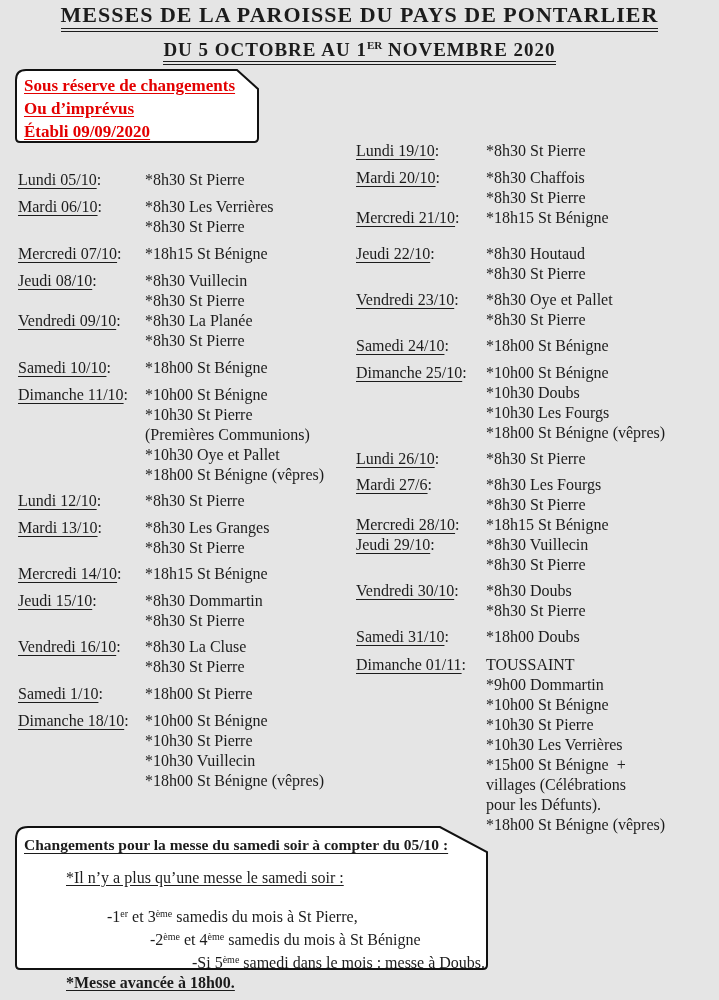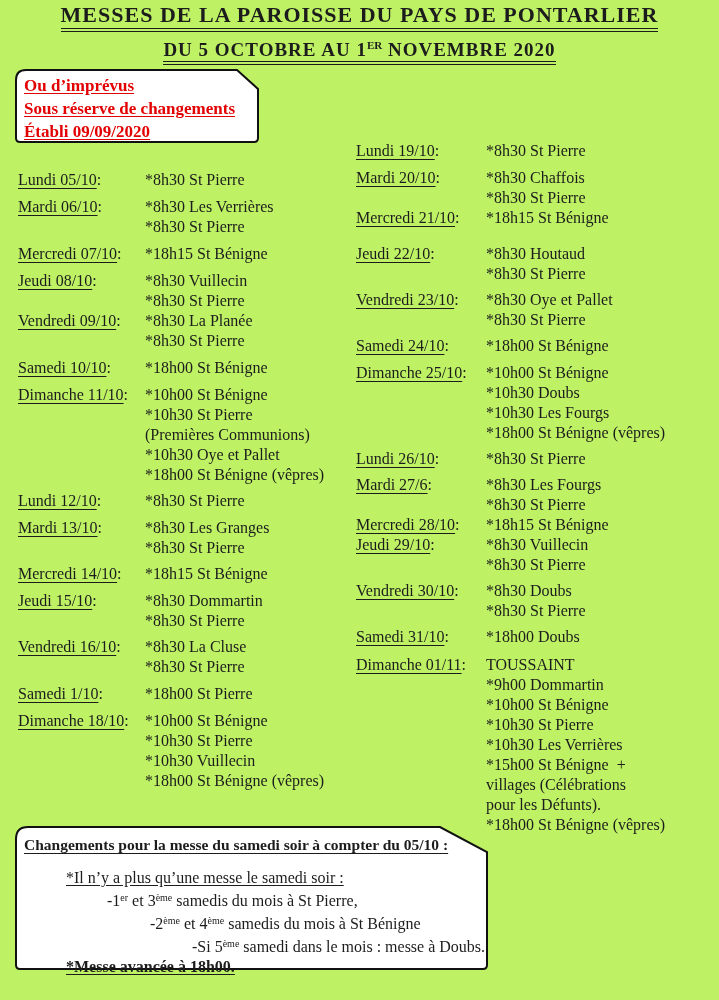--- a/index.html
+++ b/index.html
@@ -1,17 +1,17 @@
 <!DOCTYPE html>
 <html><head>
 <meta charset="utf-8">
 <style>
   html,body{margin:0;padding:0;background:#ffffff;}
   .page{
-    position:relative;width:719px;height:1000px;background:#bef264;overflow:hidden;
+    position:relative;width:719px;height:1000px;background:#e5e5e5;overflow:hidden;
     font-family:"Liberation Serif", serif;color:#1c1c1c;
   }
   
   .header{position:absolute;top:2px;left:0;right:0;text-align:center;}
   .title{
     display:inline-block;font-size:22px;font-weight:bold;letter-spacing:1px;
     border-bottom:4px double #1c1c1c;padding-bottom:0px;line-height:26px;
   }
   .subtitle{margin-top:2px;}
   .subtitle-inner{
@@ -45,21 +45,21 @@
   .mass.b{font-weight:normal;}
   
   .footerbox{left:15px;top:826px;width:474px;height:144px;}
   .footerbox .box-content{font-size:16px;line-height:20px;}
   .fb-heading{
     margin:9px 0 0 9px;font-weight:bold;font-size:15.5px;
     text-decoration:underline;text-underline-offset:3px;white-space:pre;
   }
   .fb-intro{margin:13px 0 0 51px;text-decoration:underline;text-underline-offset:2px;white-space:pre;}
   .rule{white-space:pre;}
-  .rule.i2{margin-left:92px;}
+  .rule.i2{margin-left:92px;margin-top:16px;}
   .rule.i3{margin-left:135px;}
   .rule.i4{margin-left:177px;}
   .rule sup{font-size:10px;vertical-align:5px;}
   .fb-note{margin-left:51px;text-decoration:underline;text-underline-offset:2px;white-space:pre;font-weight:bold;}
 </style>
 </head>
 <body>
 
 <div class="page">
 
@@ -68,22 +68,22 @@
     <div class="subtitle">
       <span class="subtitle-inner" id="subtitle-inner">DU 5 OCTOBRE AU 1<sup>ER</sup> NOVEMBRE 2020</span>
     </div>
   </div>
 
   <div class="snipbox notice">
     <svg width="244" height="74" viewBox="0 0 244 74">
       <path d="M 11 1 H 222 L 243 20 V 69 Q 243 73 239 73 H 5 Q 1 73 1 69 V 11 Q 1 1 11 1 Z" fill="#ffffff" stroke="#111111" stroke-width="2"></path>
     </svg>
     <div class="box-content" id="notice-lines">
+        <div class="notice-line">Sous réserve de changements</div>
         <div class="notice-line">Ou d’imprévus</div>
-        <div class="notice-line">Sous réserve de changements</div>
         <div class="notice-line">Établi 09/09/2020</div>
       </div>
   </div>
 
   <div class="col col-left" id="col-left">
       <div class="grp" style="margin-top: 0px;">
         <span class="day"><span class="du">Lundi 05/10</span>:</span>
         <span class="masses">
           <div class="mass">*8h30 St Pierre</div>
         </span>

